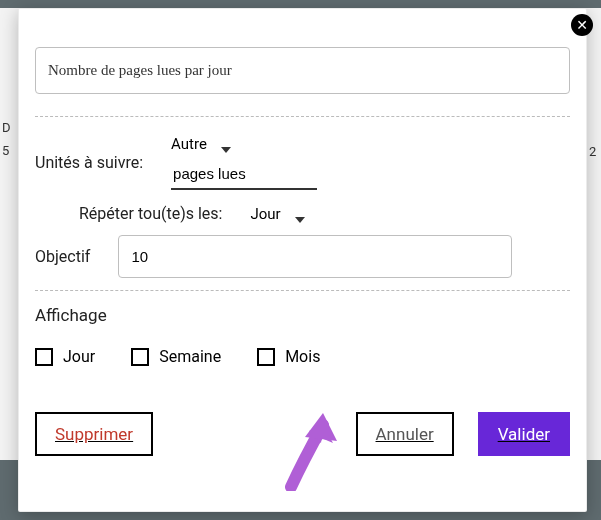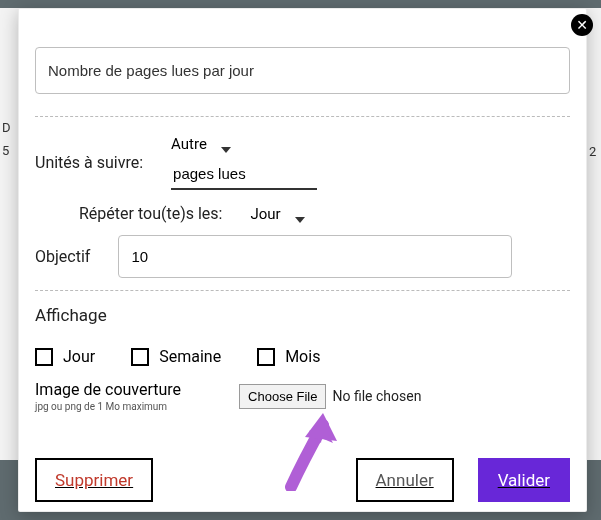--- a/index.html
+++ b/index.html
@@ -36,20 +36,21 @@
     font-size: 14px; line-height: 1; cursor: pointer;
     z-index: 20;
   }
   .title-box {
     border: 1px solid #bfbfbf;
     border-radius: 4px;
     padding: 14px 12px;
     margin: 28px 0 18px 0;
     font-size: 15px; color: #333;
     width: 100%;
+    font-family: Liberation Serif, serif;
   }
   .dashed { border-top: 1px dashed #bbb; margin: 4px 0 18px 0; }
   .dashed2 { border-top: 1px dashed #bbb; margin: 12px 0 14px 0; }
   .row { display: flex; align-items: center; gap: 28px; margin-bottom: 12px; }
   .row .label { font-size: 16px; color: #222; }
   .select-wrap {
     display: inline-flex; align-items: flex-end; gap: 8px;
     font-size: 15px; cursor: pointer;
   }
   .chev {
@@ -152,30 +153,20 @@
       <label class="check">
         <span class="box"></span>
         <span>Semaine</span>
       </label>
       <label class="check">
         <span class="box"></span>
         <span>Mois</span>
       </label>
     </div>
 
-    <div class="cover-row">
-      <div class="cover-left">
-        <div class="t1">Image de couverture</div>
-        <div class="t2">jpg ou png de 1 Mo maximum</div>
-      </div>
-      <div class="file-wrap">
-        <button class="choose-btn">Choose File</button>
-        <span class="no-file">No file chosen</span>
-      </div>
-    </div>
 
     <div class="actions">
       <button class="btn btn-del">Supprimer</button>
       <div class="right-actions">
         <button class="btn btn-cancel">Annuler</button>
         <button class="btn btn-ok">Valider</button>
       </div>
     </div>
 
     <svg class="arrow" viewBox="0 0 80 88">

